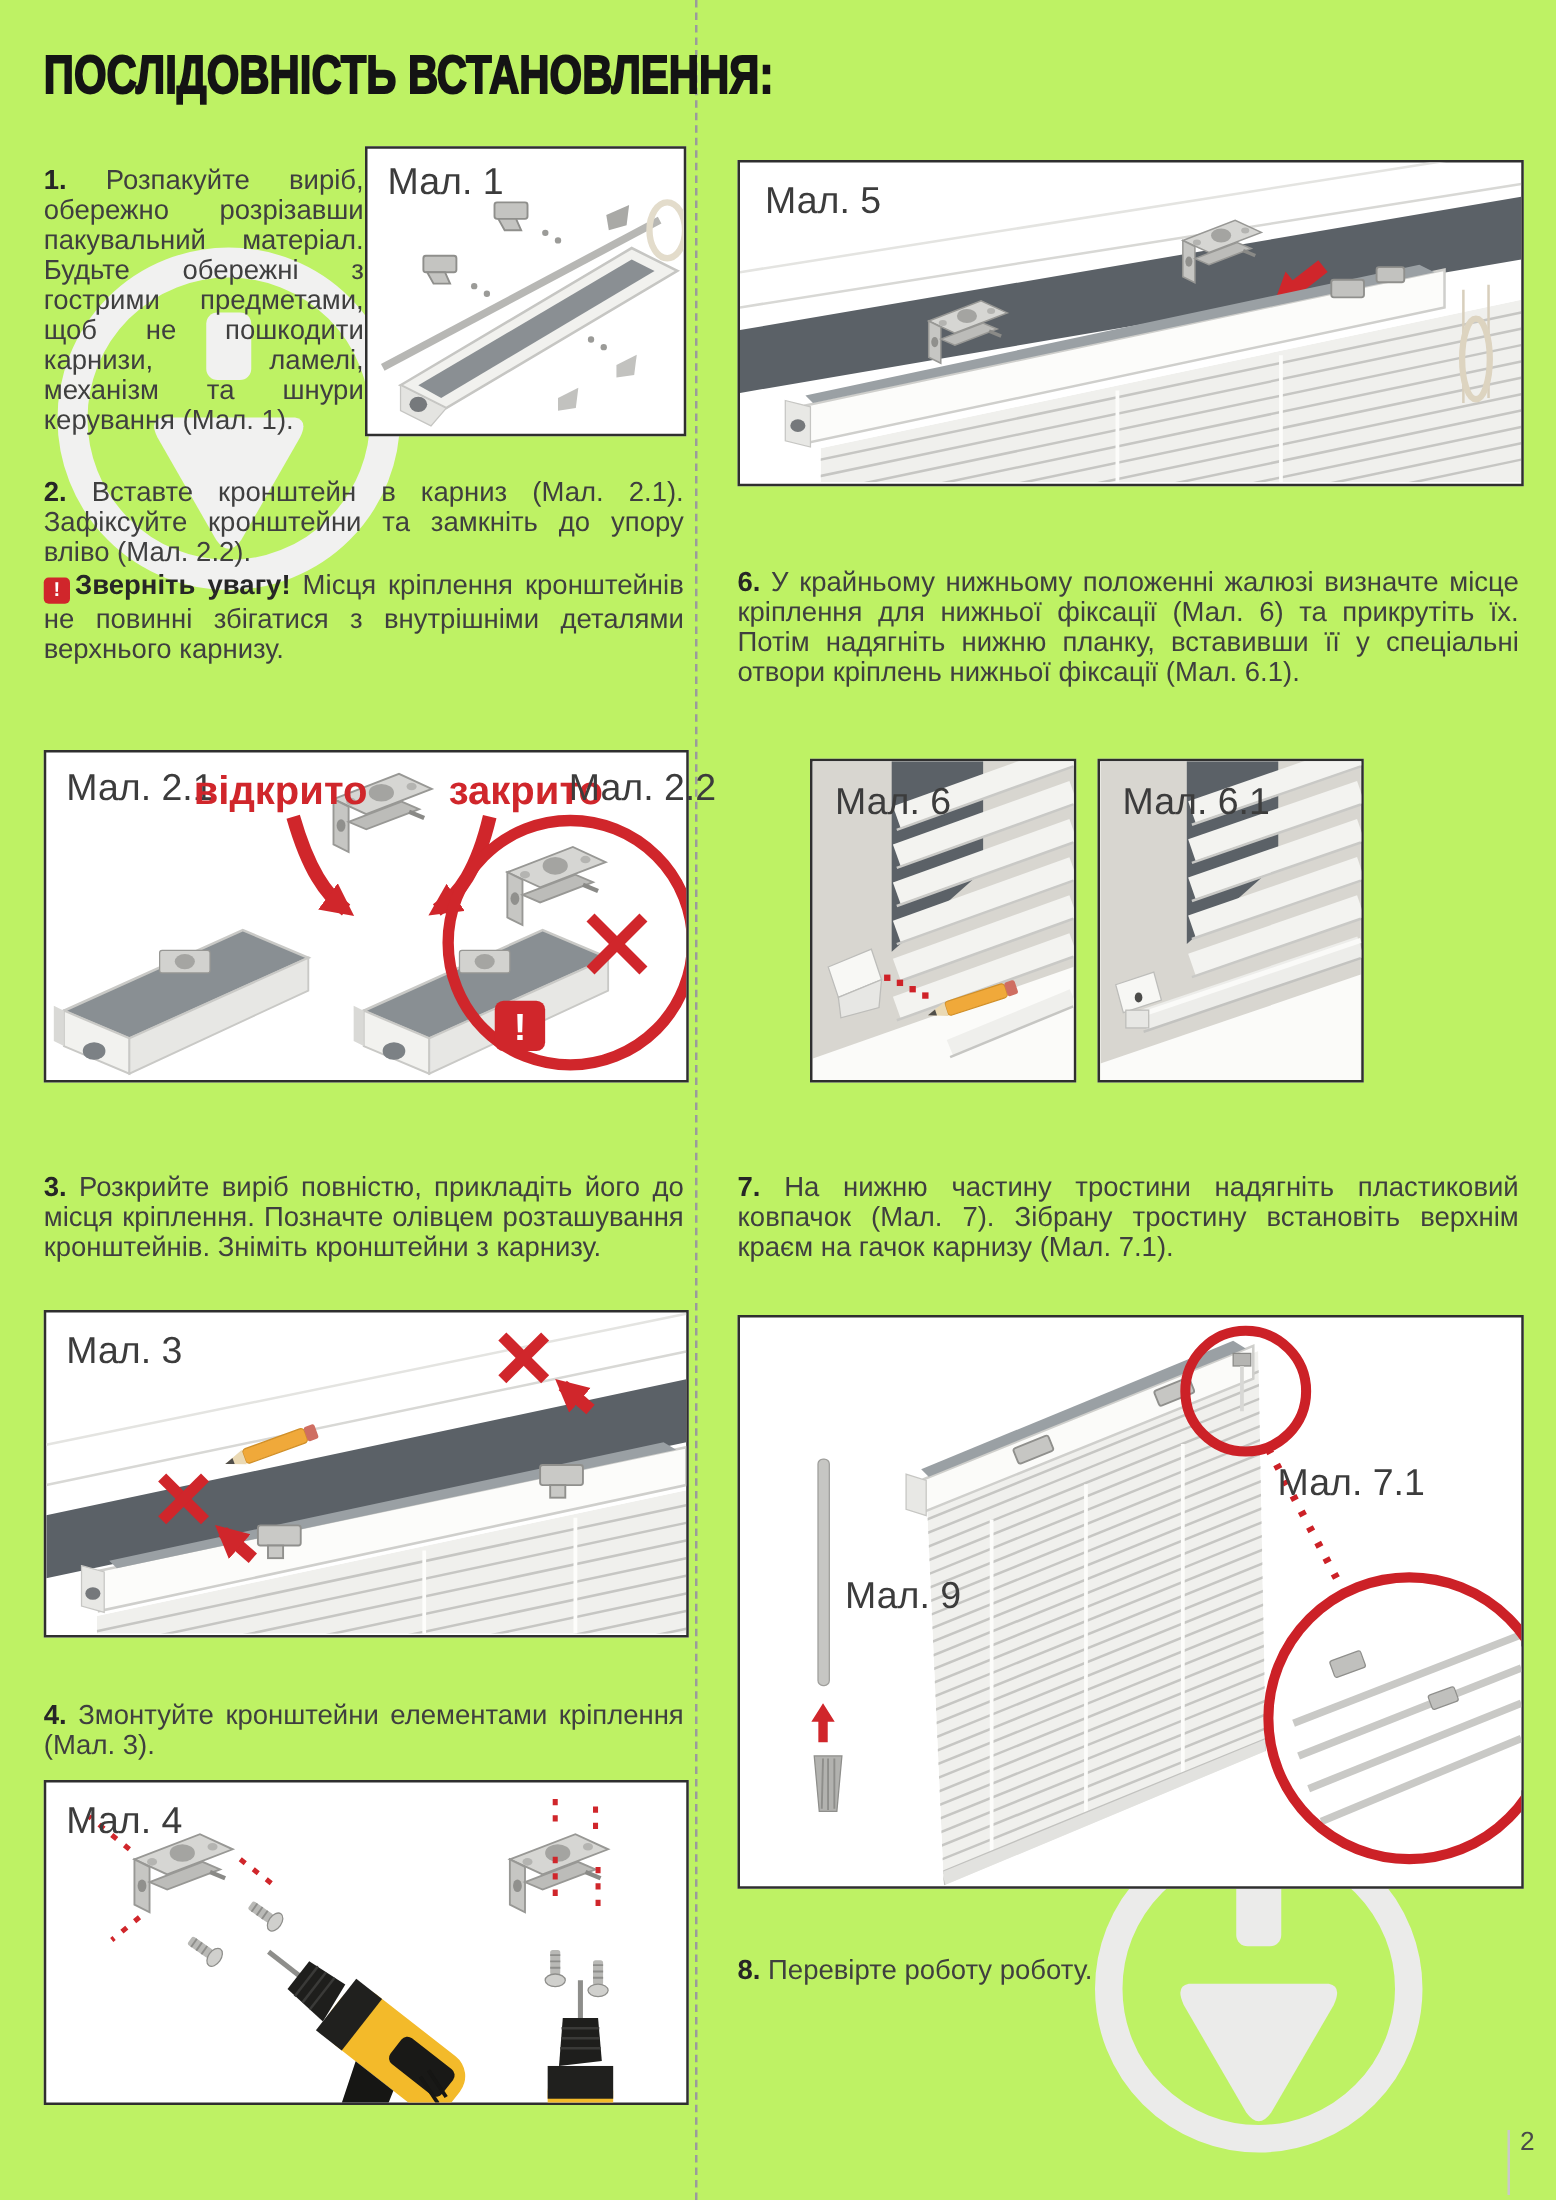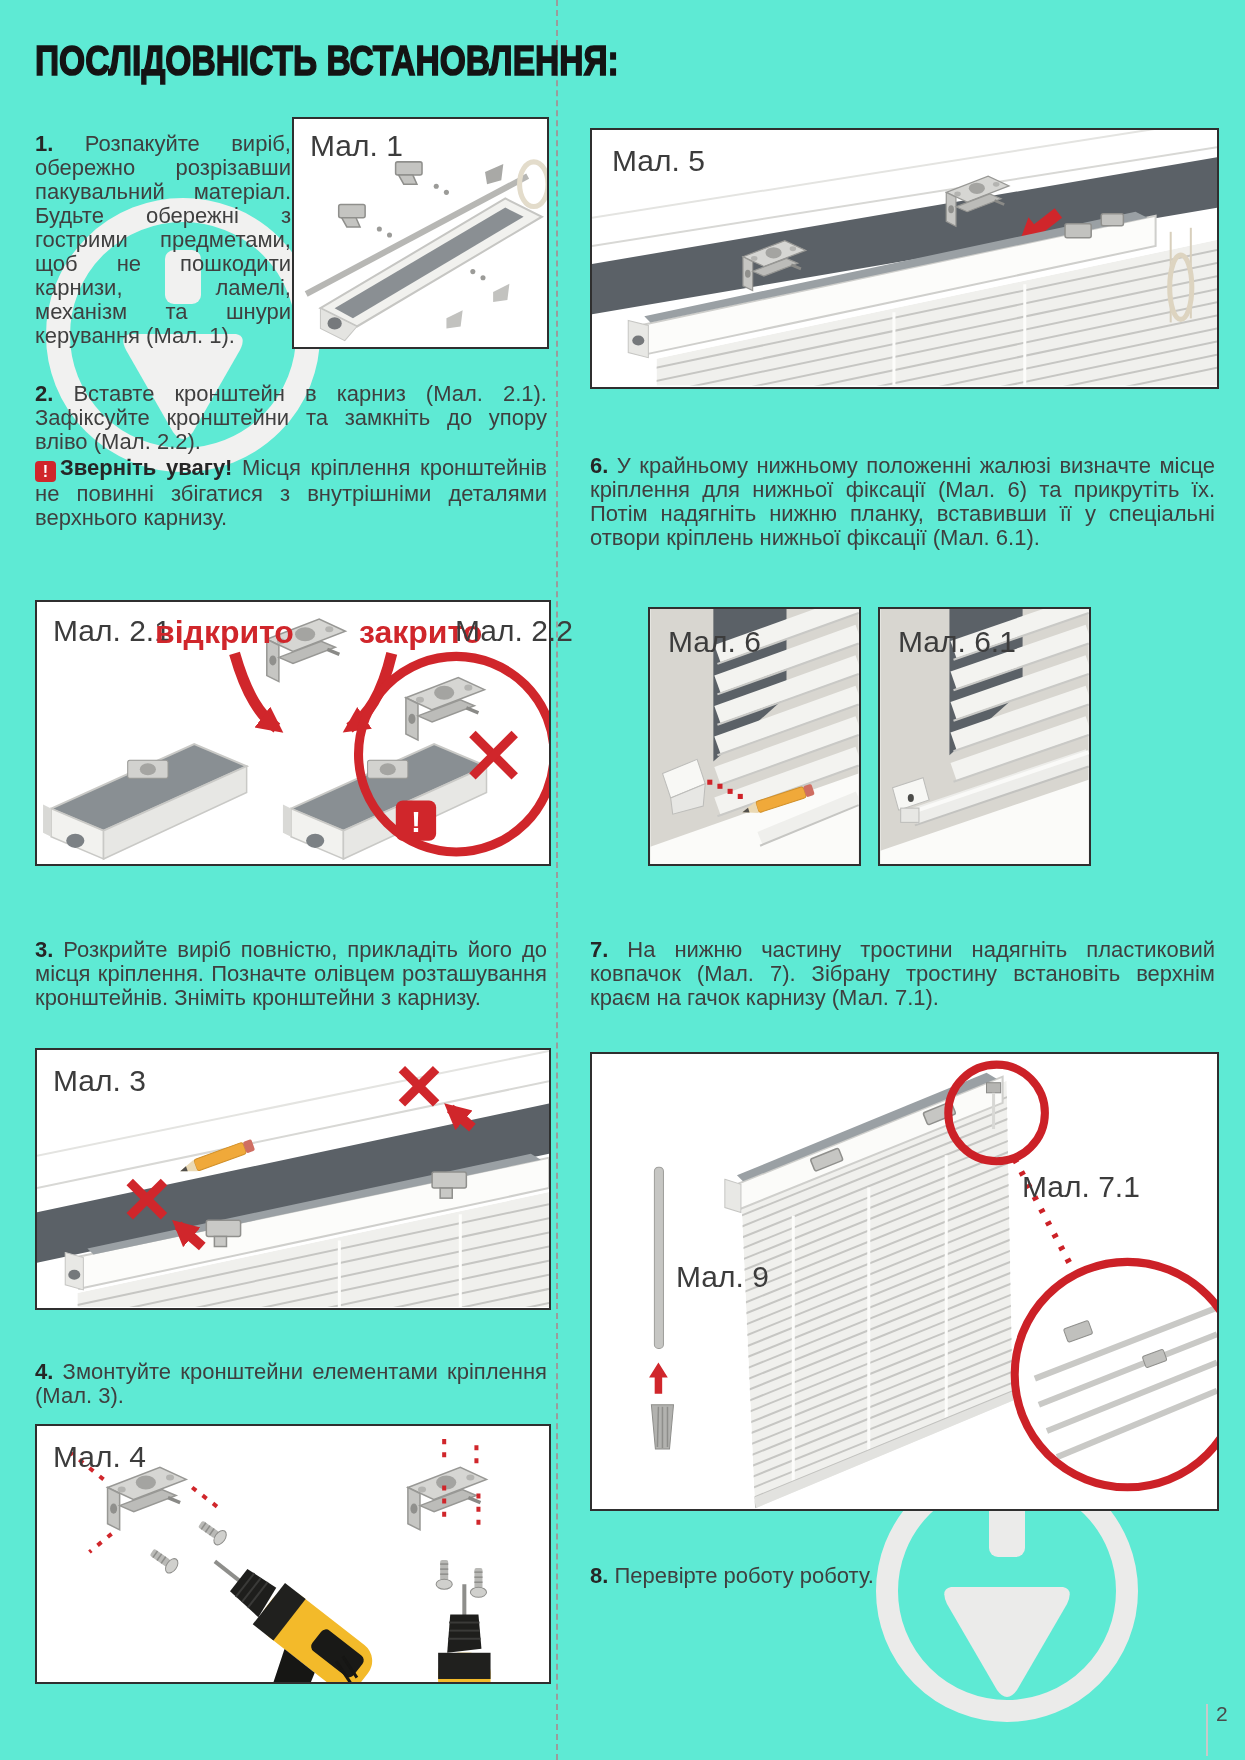--- a/index.html
+++ b/index.html
@@ -1,16 +1,16 @@
 <!DOCTYPE html>
 <html><head>
 <meta charset="utf-8">
 <style>
   html,body{margin:0;padding:0;background:#fff;}
-  .page{position:relative;width:1245px;height:1760px;background:#5eead4;overflow:hidden;
+  .page{position:relative;width:1245px;height:1760px;background:#bef264;overflow:hidden;
         font-family:"Liberation Sans",sans-serif;color:#3f3f3f;}
   .divider{position:absolute;left:556px;top:0;height:1760px;width:0;border-left:2px dashed #9b9b9b;}
   .title{position:absolute;left:35px;top:36px;font-size:43px;font-weight:bold;color:#141414;
          white-space:nowrap;letter-spacing:0px;transform:scaleX(.78);transform-origin:left top;
          -webkit-text-stroke:1.6px #141414;}
   .para{position:absolute;font-size:22px;line-height:24px;text-align:justify;color:#3f3f3f;}
   .para b{color:#262626;}
   .warn-icon{display:inline-block;width:21px;height:21px;background:#d0262b;color:#fff;border-radius:4px;
              text-align:center;font-weight:bold;font-size:16px;line-height:21px;vertical-align:-2px;margin-right:4px;}
   .fig{position:absolute;background:#fff;border:2px solid #2f2f2f;}

